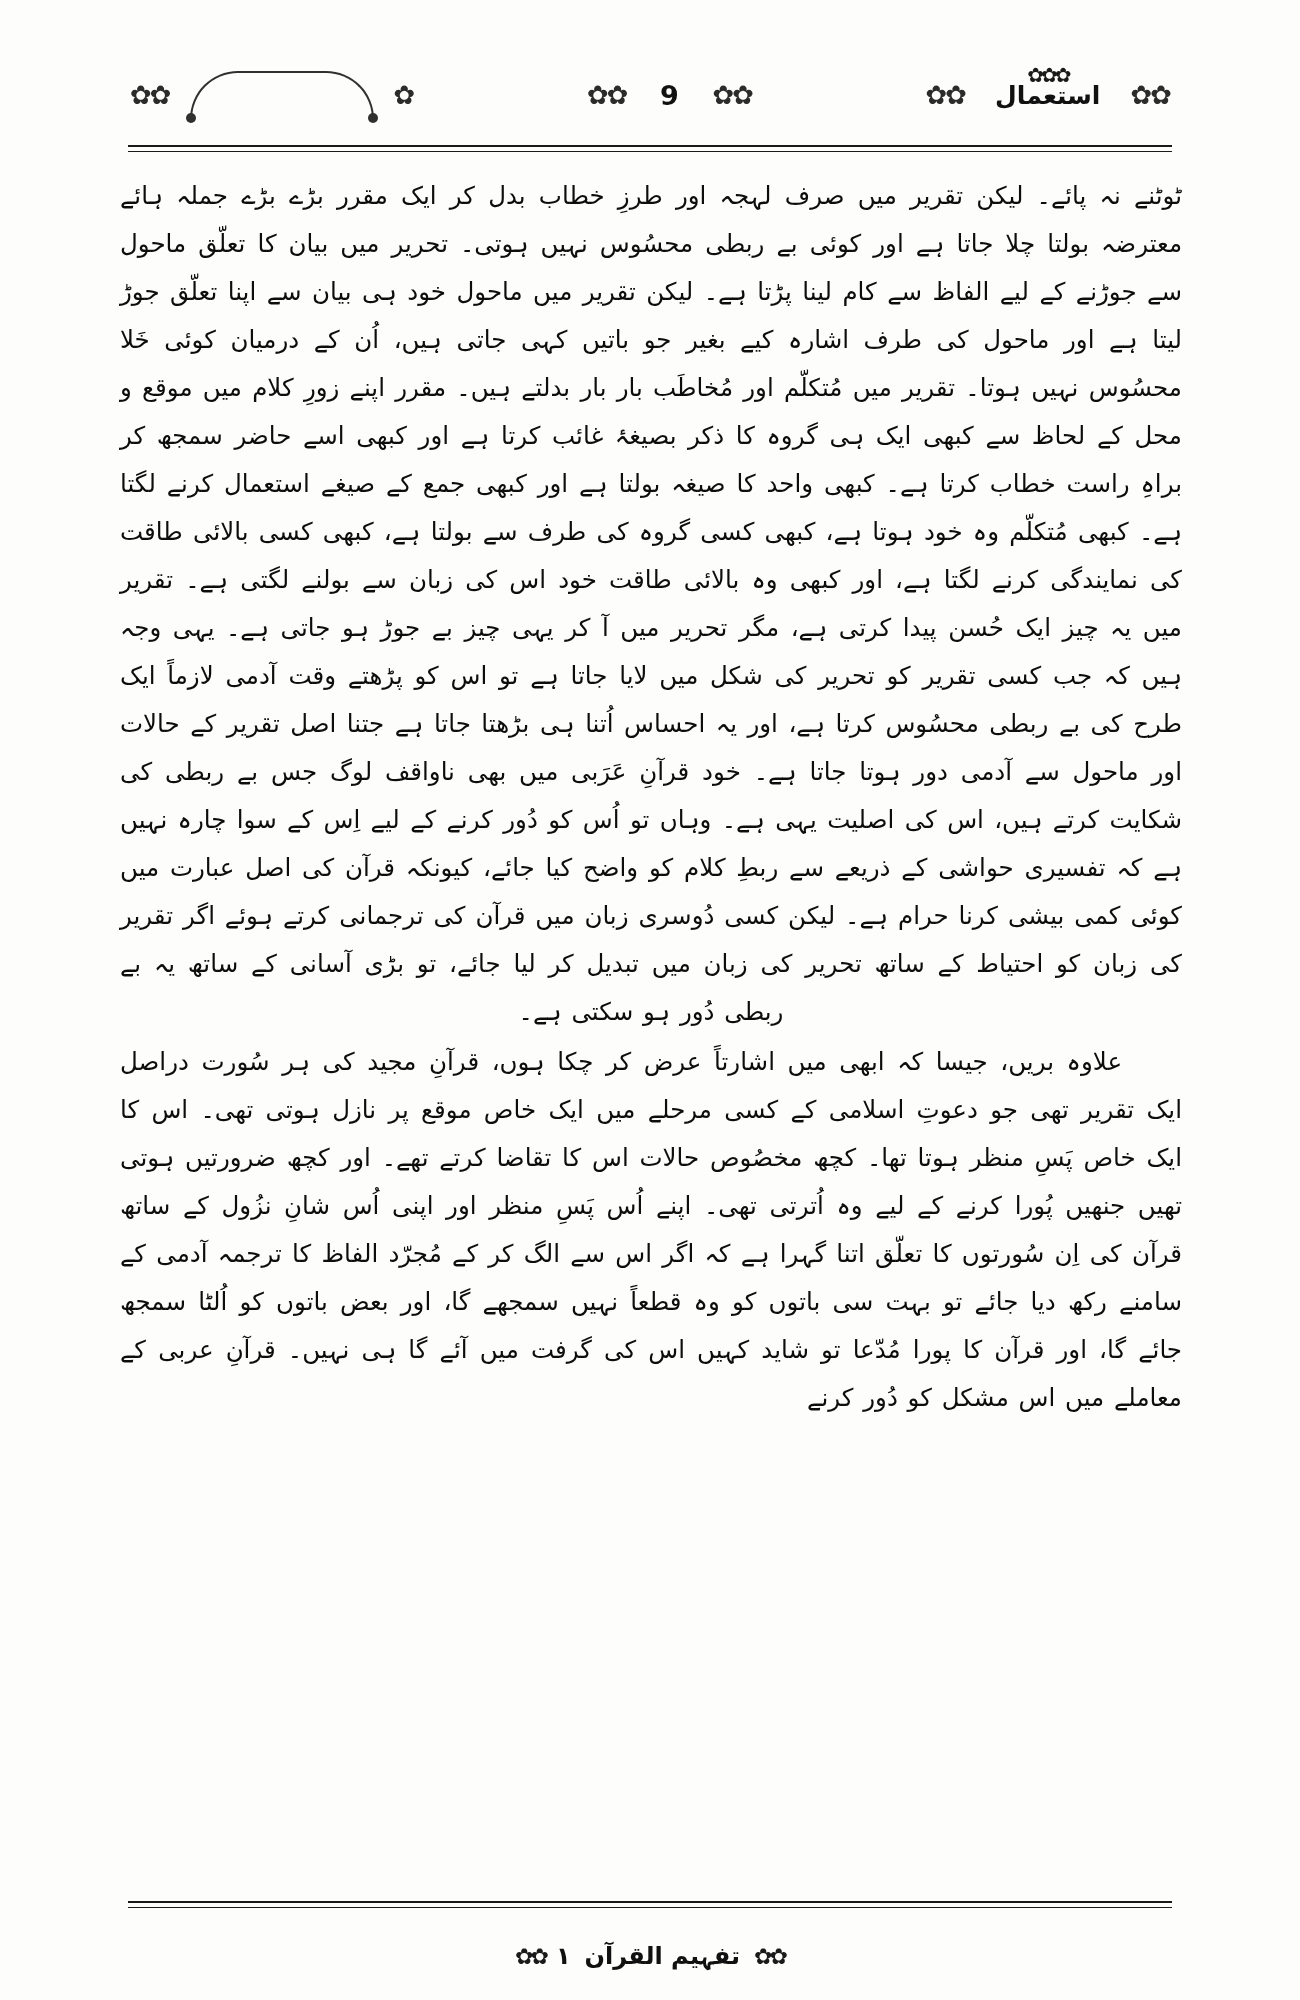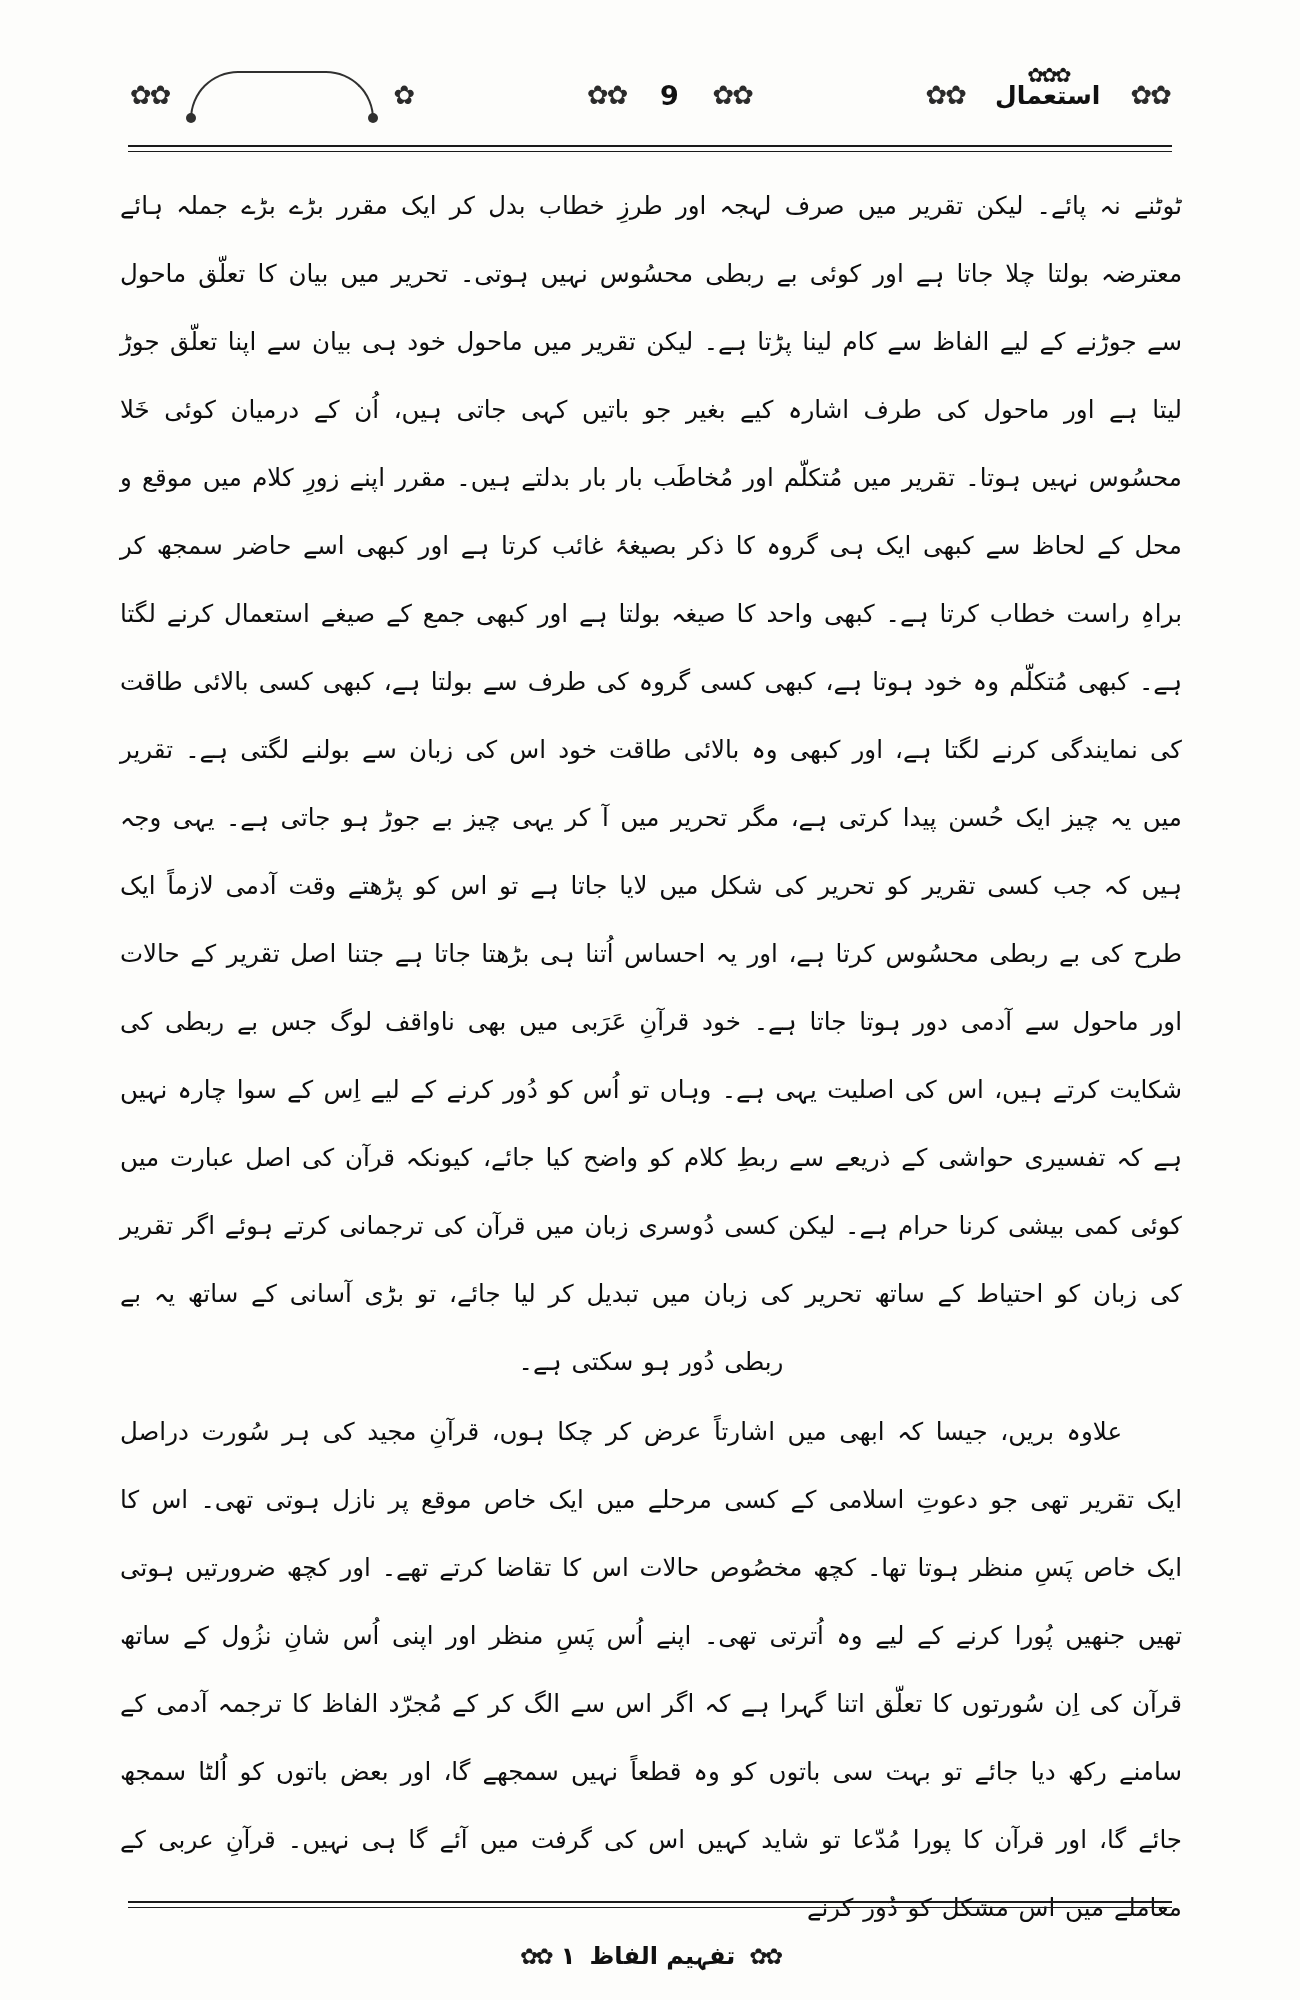--- a/index.html
+++ b/index.html
@@ -114,21 +114,21 @@
   .content {
     position: absolute;
     top: 172px;
     left: 120px;
     right: 118px;
     bottom: 120px;
   }
   p.para {
     margin: 0 0 2px 0;
     font-size: 24.5px;
-    line-height: 68px;
+    line-height: 48px;
     text-align: justify;
     text-align-last: center;
     direction: rtl;
     font-family: "DejaVu Sans", sans-serif;
     font-weight: 500;
     color: #0d0d0d;
     letter-spacing: 0px;
     word-spacing: 2px;
   }
   p.para.first { text-align-last: center; }
@@ -204,18 +204,18 @@
   <div class="header-rule"></div>
 
   <div class="content">
     <p class="para first">ٹوٹنے نہ پائے۔ لیکن تقریر میں صرف لہجہ اور طرزِ خطاب بدل کر ایک مقرر بڑے بڑے جملہ ہائے معترضہ بولتا چلا جاتا ہے اور کوئی بے ربطی محسُوس نہیں ہوتی۔ تحریر میں بیان کا تعلّق ماحول سے جوڑنے کے لیے الفاظ سے کام لینا پڑتا ہے۔ لیکن تقریر میں ماحول خود ہی بیان سے اپنا تعلّق جوڑ لیتا ہے اور ماحول کی طرف اشارہ کیے بغیر جو باتیں کہی جاتی ہیں، اُن کے درمیان کوئی خَلا محسُوس نہیں ہوتا۔ تقریر میں مُتکلّم اور مُخاطَب بار بار بدلتے ہیں۔ مقرر اپنے زورِ کلام میں موقع و محل کے لحاظ سے کبھی ایک ہی گروہ کا ذکر بصیغۂ غائب کرتا ہے اور کبھی اسے حاضر سمجھ کر براہِ راست خطاب کرتا ہے۔ کبھی واحد کا صیغہ بولتا ہے اور کبھی جمع کے صیغے استعمال کرنے لگتا ہے۔ کبھی مُتکلّم وہ خود ہوتا ہے، کبھی کسی گروہ کی طرف سے بولتا ہے، کبھی کسی بالائی طاقت کی نمایندگی کرنے لگتا ہے، اور کبھی وہ بالائی طاقت خود اس کی زبان سے بولنے لگتی ہے۔ تقریر میں یہ چیز ایک حُسن پیدا کرتی ہے، مگر تحریر میں آ کر یہی چیز بے جوڑ ہو جاتی ہے۔ یہی وجہ ہیں کہ جب کسی تقریر کو تحریر کی شکل میں لایا جاتا ہے تو اس کو پڑھتے وقت آدمی لازماً ایک طرح کی بے ربطی محسُوس کرتا ہے، اور یہ احساس اُتنا ہی بڑھتا جاتا ہے جتنا اصل تقریر کے حالات اور ماحول سے آدمی دور ہوتا جاتا ہے۔ خود قرآنِ عَرَبی میں بھی ناواقف لوگ جس بے ربطی کی شکایت کرتے ہیں، اس کی اصلیت یہی ہے۔ وہاں تو اُس کو دُور کرنے کے لیے اِس کے سوا چارہ نہیں ہے کہ تفسیری حواشی کے ذریعے سے ربطِ کلام کو واضح کیا جائے، کیونکہ قرآن کی اصل عبارت میں کوئی کمی بیشی کرنا حرام ہے۔ لیکن کسی دُوسری زبان میں قرآن کی ترجمانی کرتے ہوئے اگر تقریر کی زبان کو احتیاط کے ساتھ تحریر کی زبان میں تبدیل کر لیا جائے، تو بڑی آسانی کے ساتھ یہ بے ربطی دُور ہو سکتی ہے۔</p>
     <p class="para indent tail">علاوہ بریں، جیسا کہ ابھی میں اشارتاً عرض کر چکا ہوں، قرآنِ مجید کی ہر سُورت دراصل ایک تقریر تھی جو دعوتِ اسلامی کے کسی مرحلے میں ایک خاص موقع پر نازل ہوتی تھی۔ اس کا ایک خاص پَسِ منظر ہوتا تھا۔ کچھ مخصُوص حالات اس کا تقاضا کرتے تھے۔ اور کچھ ضرورتیں ہوتی تھیں جنھیں پُورا کرنے کے لیے وہ اُترتی تھی۔ اپنے اُس پَسِ منظر اور اپنی اُس شانِ نزُول کے ساتھ قرآن کی اِن سُورتوں کا تعلّق اتنا گہرا ہے کہ اگر اس سے الگ کر کے مُجرّد الفاظ کا ترجمہ آدمی کے سامنے رکھ دیا جائے تو بہت سی باتوں کو وہ قطعاً نہیں سمجھے گا، اور بعض باتوں کو اُلٹا سمجھ جائے گا، اور قرآن کا پورا مُدّعا تو شاید کہیں اس کی گرفت میں آئے گا ہی نہیں۔ قرآنِ عربی کے معاملے میں اس مشکل کو دُور کرنے</p>
   </div>
 
   <div class="footer-rule"></div>
   <div class="footer">
     <span class="footer-orn">✿✿</span>
-    <span class="footer-title">تفہیم الفاظ</span>
+    <span class="footer-title">تفہیم القرآن</span>
     <span class="vol">۱</span>
     <span class="footer-orn">✿✿</span>
   </div>
 
 </div>
 
 </body></html>

